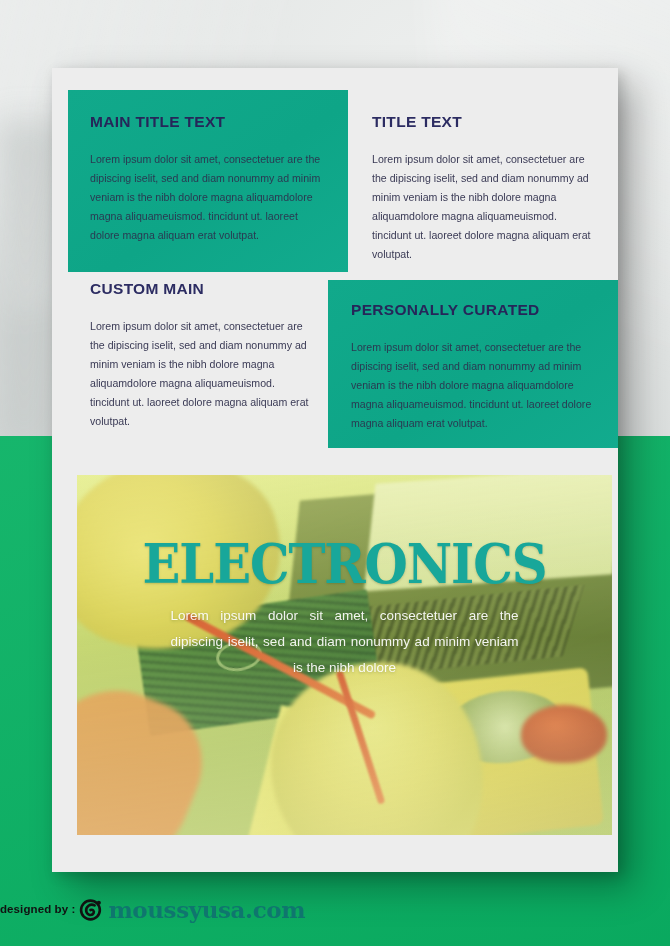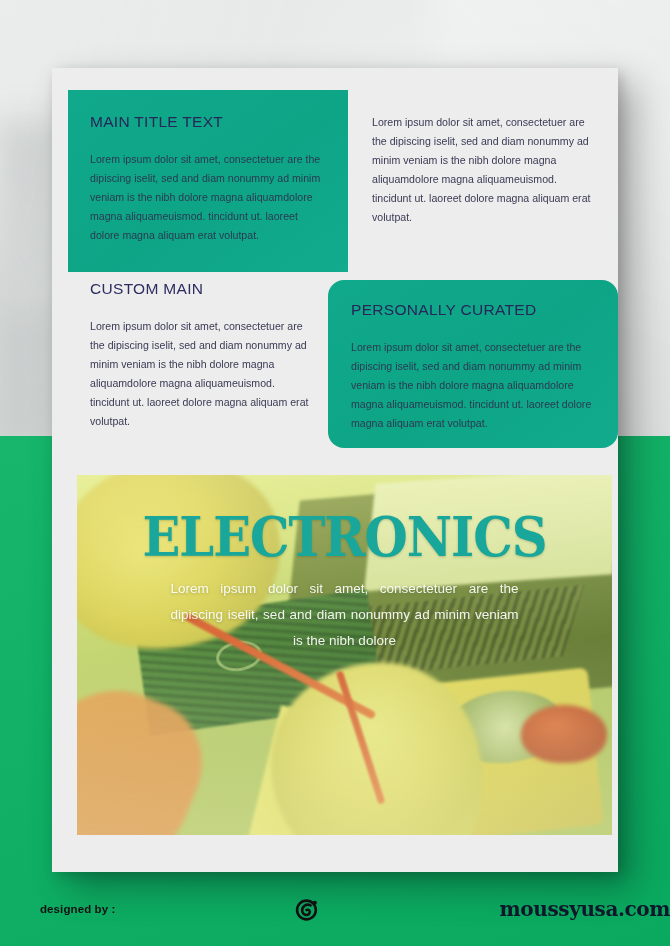--- a/index.html
+++ b/index.html
@@ -83,21 +83,21 @@
     left: 0; top: 0;
     width: 566px;
   }
 
   .block {
     position: absolute;
   }
 
   .block h2 {
     font-size: 15.5px;
-    font-weight: normal;
+    font-weight: bold;
     letter-spacing: .3px;
     color: #2c2c62;
     margin-bottom: 19px;
     white-space: nowrap;
   }
 
   .block p {
     font-size: 10.6px;
     line-height: 19px;
     color: #3a3a55;
@@ -126,21 +126,20 @@
   #block-custom {
     left: 16px; top: 212px;
     width: 260px;
     padding: 0 14px 0 22px;
   }
   
   #block-curated {
     left: 276px; top: 212px;
     width: 290px; height: 168px;
     padding: 21px 22px 0 23px;
-    border-radius: 16px;
   }
 
   
   .photo {
     position: absolute;
     left: 25px; top: 407px;
     width: 535px; height: 360px;
     overflow: hidden;
     background: #cfd88a;
   }
@@ -295,21 +294,21 @@
     background: linear-gradient(180deg,
       rgba(250,252,210,.30) 0%,
       rgba(250,252,200,.10) 45%,
       rgba(252,252,212,.36) 100%);
   }
 
   
   .photo-copy {
     position: absolute;
     left: 0; right: 0; top: 0; bottom: 0;
-    padding: 39px 42px 0 42px;
+    padding: 66px 42px 0 42px;
     text-align: center;
   }
   .photo-title {
     font-family: "DejaVu Serif", serif;
     font-size: 46px;
     font-weight: bold;
     letter-spacing: -1px;
     line-height: 1;
     color: #18a79a;
     transform: scaleX(1.08) scaleY(1.18);
@@ -336,40 +335,39 @@
   }
 
   
   .footer {
     position: absolute;
     left: 0; right: 0;
     top: 893px;
     height: 32px;
     display: flex;
     align-items: center;
-    justify-content: space-between;
+    justify-content: flex-start;
     gap: 4px;
-    padding-left: 40px;
   }
   .footer .designed {
     font-size: 11.5px;
     font-weight: bold;
     color: #111111;
     letter-spacing: .1px;
   }
   .footer .logo-mark {
     width: 25px; height: 25px;
     flex: 0 0 25px;
   }
   .footer .brand {
     font-family: "DejaVu Serif", serif;
-    font-size: 20px;
+    font-size: 23px;
     font-weight: bold;
     letter-spacing: -.4px;
-    color: #0f172a;
+    color: #0f766e;
   }
 </style>
 </head>
 <body>
 
 <div id="stage">
 
   <div class="bg-grey"></div>
   <div class="bg-sheen-a"></div>
   <div class="bg-sheen-b"></div>
@@ -380,20 +378,21 @@
   <div class="card">
 
     <div class="blocks">
 
       <section class="block teal" id="block-main">
         <h2>MAIN TITLE TEXT</h2>
         <p>Lorem ipsum dolor sit amet, consectetuer are the dipiscing iselit, sed and diam nonummy ad minim veniam is the nibh dolore magna aliquamdolore magna aliquameuismod. tincidunt ut. laoreet dolore magna aliquam erat volutpat.</p>
       </section>
 
       <section class="block" id="block-title">
+        <h2>TITLE TEXT</h2>
         <p>Lorem ipsum dolor sit amet, consectetuer are the dipiscing iselit, sed and diam nonummy ad minim veniam is the nibh dolore magna aliquamdolore magna aliquameuismod. tincidunt ut. laoreet dolore magna aliquam erat volutpat.</p>
       </section>
 
       <section class="block" id="block-custom">
         <h2>CUSTOM MAIN</h2>
         <p>Lorem ipsum dolor sit amet, consectetuer are the dipiscing iselit, sed and diam nonummy ad minim veniam is the nibh dolore magna aliquamdolore magna aliquameuismod. tincidunt ut. laoreet dolore magna aliquam erat volutpat.</p>
       </section>
 
       <section class="block teal" id="block-curated">
         <h2>PERSONALLY CURATED</h2>

